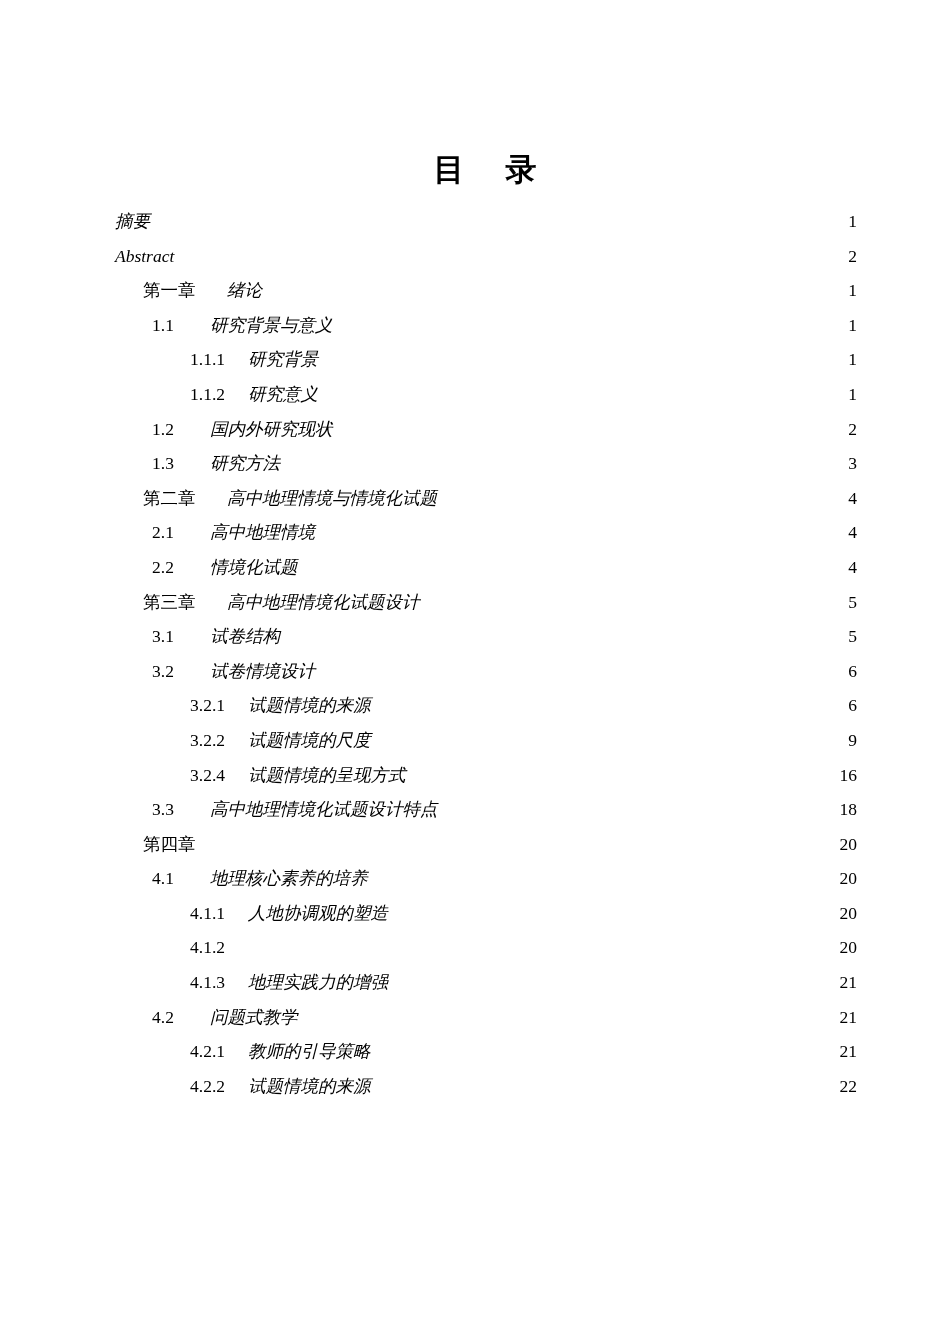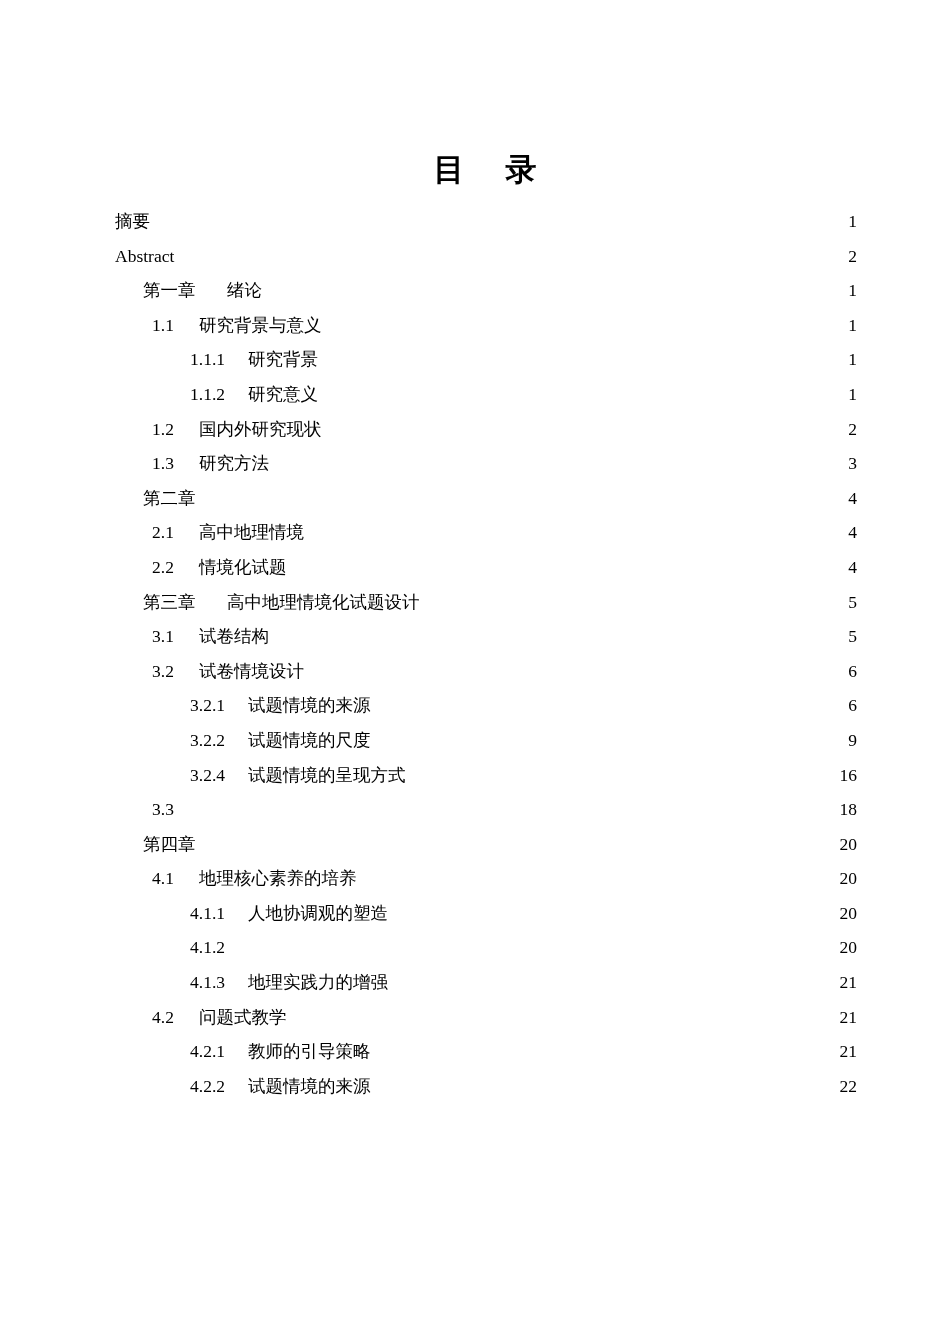--- a/index.html
+++ b/index.html
@@ -32,33 +32,34 @@
     width: 100%;
   }
   .toc-row {
     display: flex;
     align-items: baseline;
     line-height: 34.6px;
     font-size: 17.5px;
     white-space: nowrap;
   }
   .toc-row.level-0 { padding-left: 0; }
-  .toc-row.level-1 { padding-left: 37px; }
+  .toc-row.level-1 { padding-left: 37px; gap: 11px; }
   .toc-row.level-2 { padding-left: 75px; }
 
   .entry-num {
     flex: 0 0 auto;
     display: inline-block;
   }
   .level-0 .entry-num { min-width: 84px; margin-left: 28px; }
   .level-1 .entry-num { min-width: 47px; }
   .level-2 .entry-num { min-width: 58px; }
 
   .entry-title {
     flex: 0 0 auto;
+    font-style: italic;
   }
   .leader {
     flex: 1 1 auto;
     overflow: hidden;
     height: 1em;
     position: relative;
     margin: 0 2px;
   }
   .leader::after {
     content: "........................................................................................................................................................................";
@@ -120,20 +121,21 @@
         <span class="page-num">2</span>
       </div>
       <div class="toc-row level-1">
         <span class="entry-num">1.3</span>
         <span class="entry-title">研究方法</span>
         <span class="leader"></span>
         <span class="page-num">3</span>
       </div>
       <div class="toc-row level-0">
         <span class="entry-num">第二章</span>
+        <span class="entry-title">高中地理情境与情境化试题</span>
         <span class="leader"></span>
         <span class="page-num">4</span>
       </div>
       <div class="toc-row level-1">
         <span class="entry-num">2.1</span>
         <span class="entry-title">高中地理情境</span>
         <span class="leader"></span>
         <span class="page-num">4</span>
       </div>
       <div class="toc-row level-1">
@@ -173,20 +175,21 @@
         <span class="page-num">9</span>
       </div>
       <div class="toc-row level-2">
         <span class="entry-num">3.2.4</span>
         <span class="entry-title">试题情境的呈现方式</span>
         <span class="leader"></span>
         <span class="page-num">16</span>
       </div>
       <div class="toc-row level-1">
         <span class="entry-num">3.3</span>
+        <span class="entry-title">高中地理情境化试题设计特点</span>
         <span class="leader"></span>
         <span class="page-num">18</span>
       </div>
       <div class="toc-row level-0">
         <span class="entry-num">第四章</span>
         <span class="leader"></span>
         <span class="page-num">20</span>
       </div>
       <div class="toc-row level-1">
         <span class="entry-num">4.1</span>

